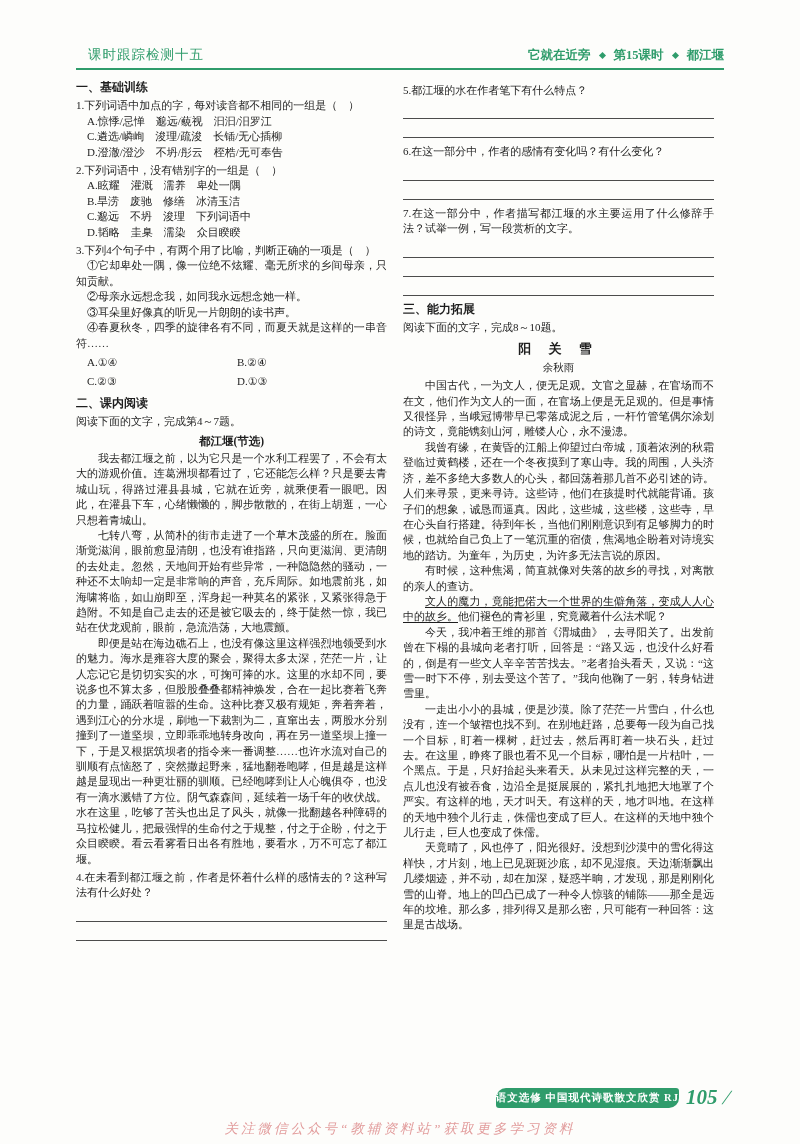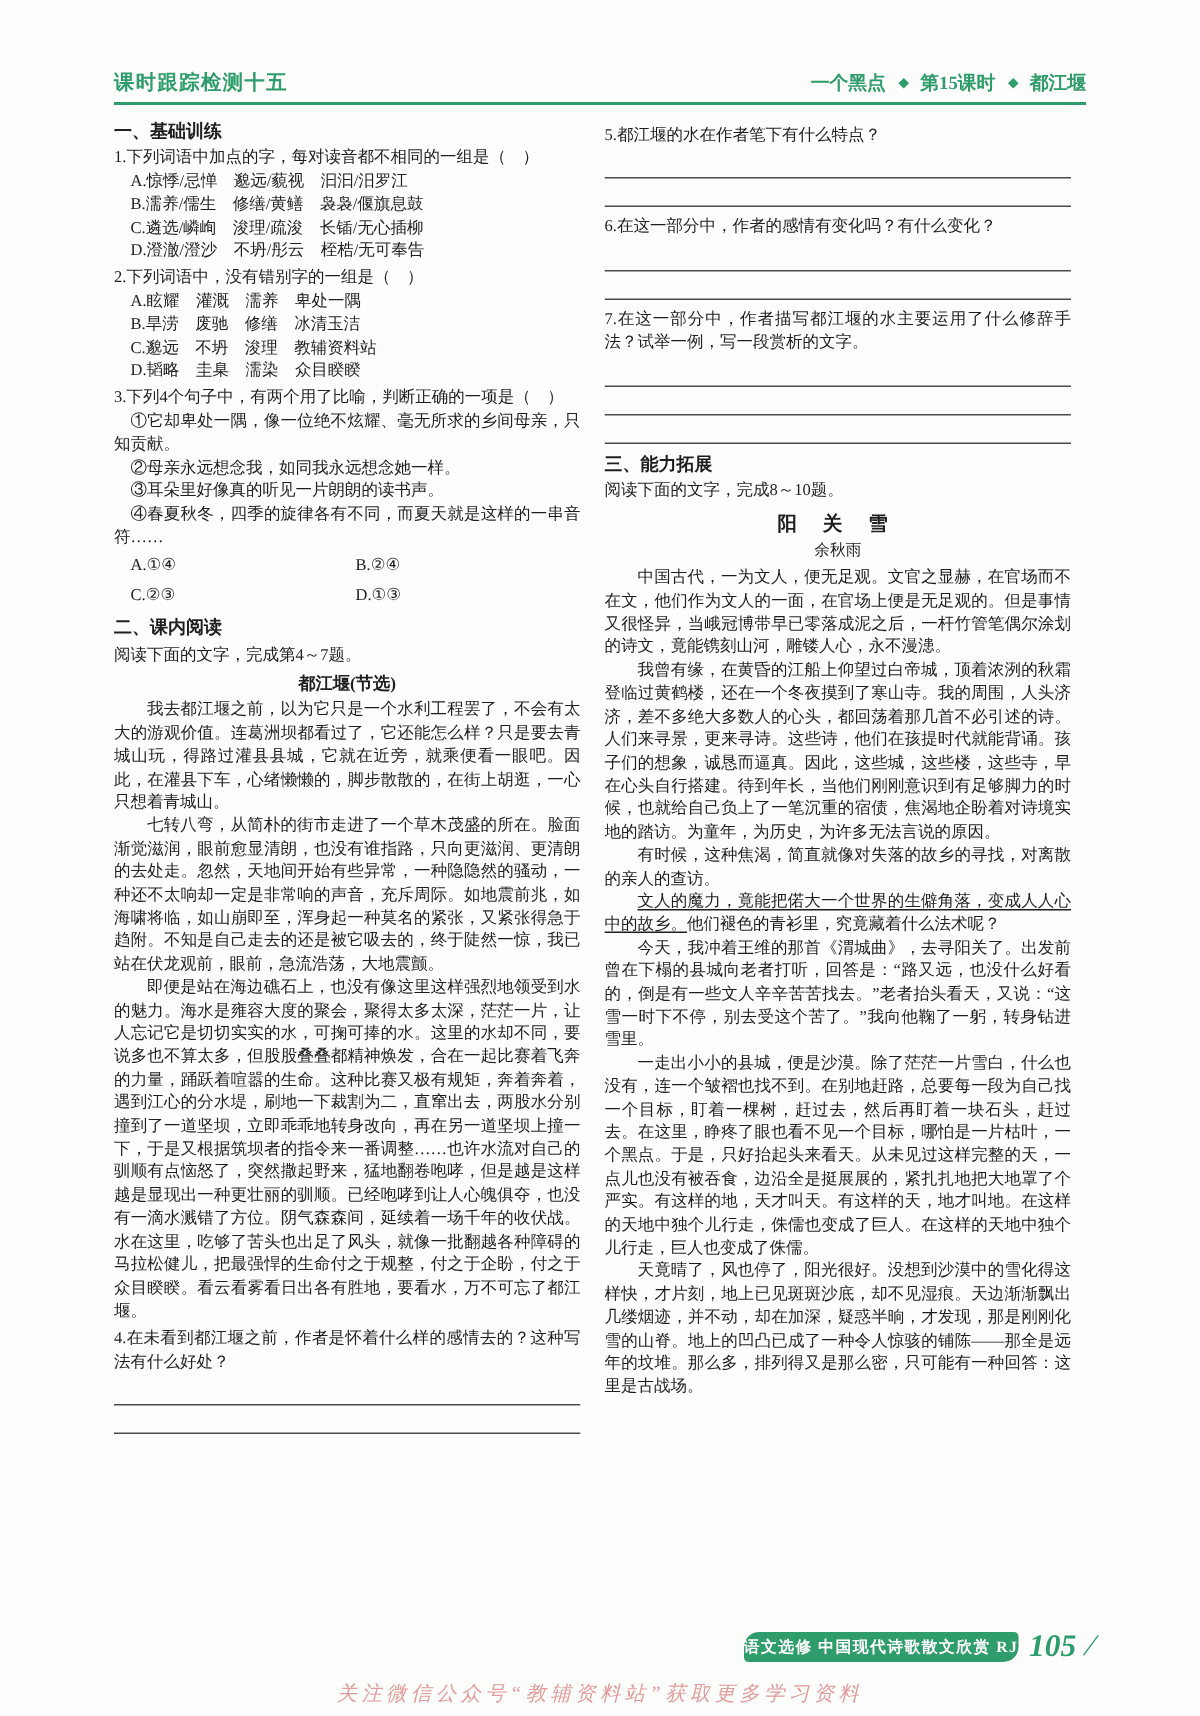--- a/index.html
+++ b/index.html
@@ -9,21 +9,21 @@
     background:#efeeea;
   }
   .page {
     position:relative; width:800px; height:1144px;
     background:#fdfdfb; color:#1e1e1e; overflow:hidden;
   }
   .header {
     position:absolute; left:76px; right:76px; top:46px;
     display:flex; justify-content:space-between; align-items:baseline;
   }
-  .hdr-left { color:var(--accent); font-weight:bold; font-size:13.5px; letter-spacing:1px; }
+  .hdr-left { color:var(--accent); font-weight:normal; font-size:13.5px; letter-spacing:1px;margin-left:12px; }
   .hdr-right { color:var(--accent); font-weight:bold; font-size:12.5px; display:flex; align-items:center; gap:9px; }
   .diamond {
     width:5px; height:5px; background:var(--accent);
     transform:rotate(45deg); display:inline-block;
   }
   .hrule { position:absolute; left:76px; right:76px; top:68px; height:2px; background:var(--accent); }
   .content {
     position:absolute; left:76px; top:80px; width:648px; height:998px;
     display:flex; gap:16px;
   }
@@ -63,44 +63,43 @@
   }
 </style>
 </head>
 <body>
 
 <div class="page">
 
   <div class="header">
     <div class="hdr-left">课时跟踪检测十五</div>
     <div class="hdr-right">
-      <span>一个黑点</span>
+      <span>它就在近旁</span>
       <span class="diamond"></span>
       <span>第15课时</span>
       <span class="diamond"></span>
       <span>都江堰</span>
     </div>
   </div>
   <div class="hrule"></div>
 
   <div class="content">
 
     <div class="col">
       <div class="sec-title">一、基础训练</div>
 
       <p class="stem">1.下列词语中加点的字，每对读音都不相同的一组是（　）</p>
       <p class="opt">A.惊悸/忌惮　邈远/藐视　汩汩/汨罗江</p>
-      <p class="opt">B.濡养/儒生　修缮/黄鳝　袅袅/偃旗息鼓</p>
       <p class="opt">C.遴选/嶙峋　浚理/疏浚　长锸/无心插柳</p>
       <p class="opt">D.澄澈/澄沙　不坍/彤云　桎梏/无可奉告</p>
 
       <p class="stem">2.下列词语中，没有错别字的一组是（　）</p>
       <p class="opt">A.眩耀　灌溉　濡养　卑处一隅</p>
       <p class="opt">B.旱涝　废驰　修缮　冰清玉洁</p>
-      <p class="opt">C.邈远　不坍　浚理　教辅资料站</p>
+      <p class="opt">C.邈远　不坍　浚理　下列词语中</p>
       <p class="opt">D.韬略　圭臬　濡染　众目睽睽</p>
 
       <p class="stem">3.下列4个句子中，有两个用了比喻，判断正确的一项是（　）</p>
       <p class="numbered">①它却卑处一隅，像一位绝不炫耀、毫无所求的乡间母亲，只知贡献。</p>
       <p class="numbered">②母亲永远想念我，如同我永远想念她一样。</p>
       <p class="numbered">③耳朵里好像真的听见一片朗朗的读书声。</p>
       <p class="numbered">④春夏秋冬，四季的旋律各有不同，而夏天就是这样的一串音符……</p>
       <div class="pair-row">
         <span>A.①④</span>
         <span>B.②④</span>

